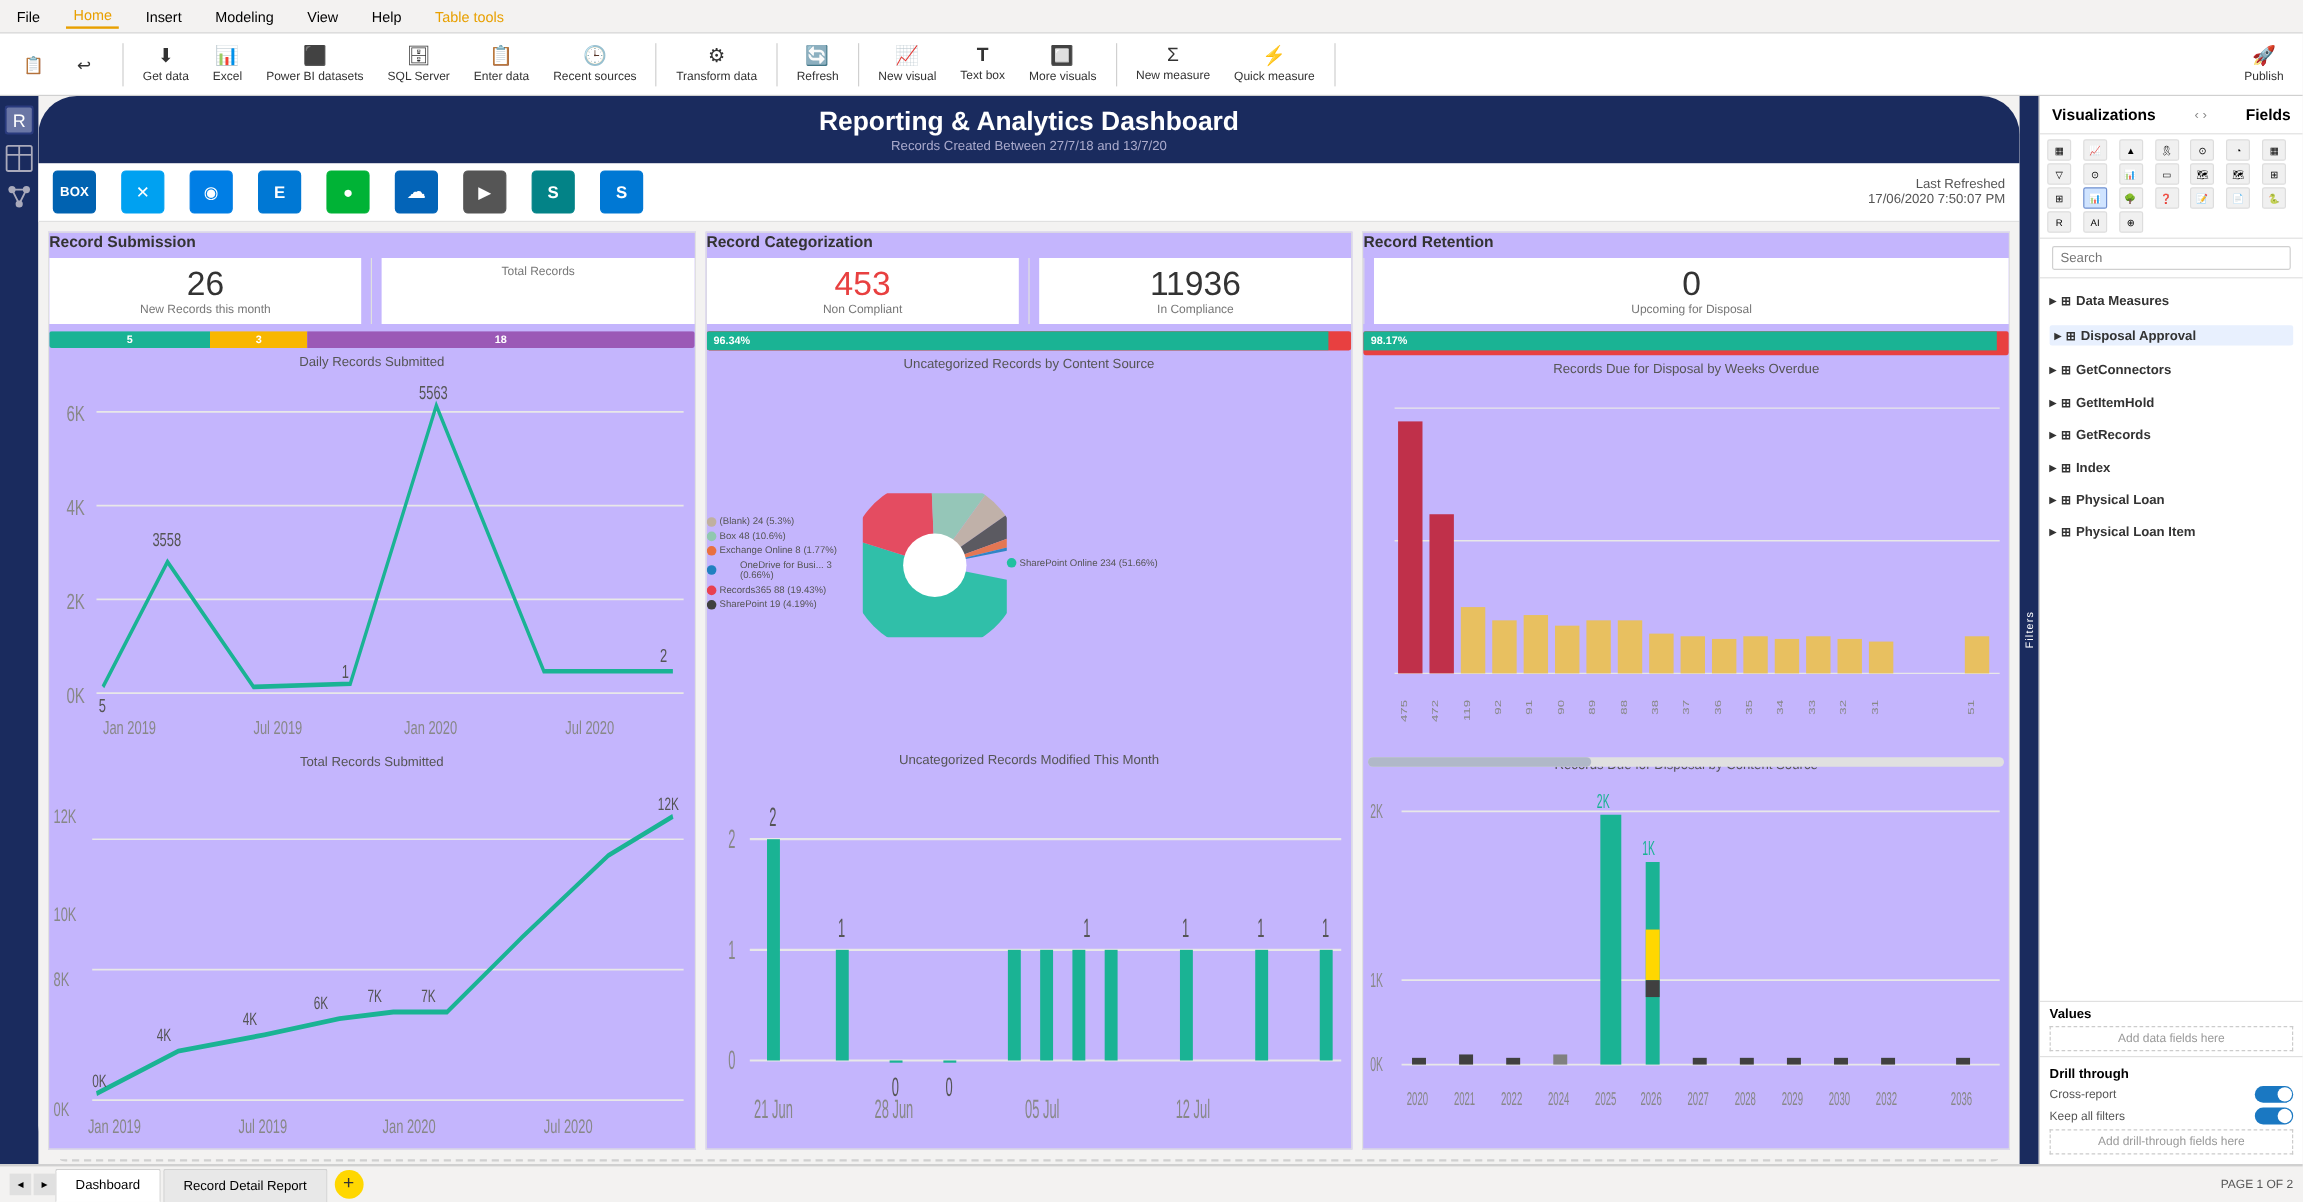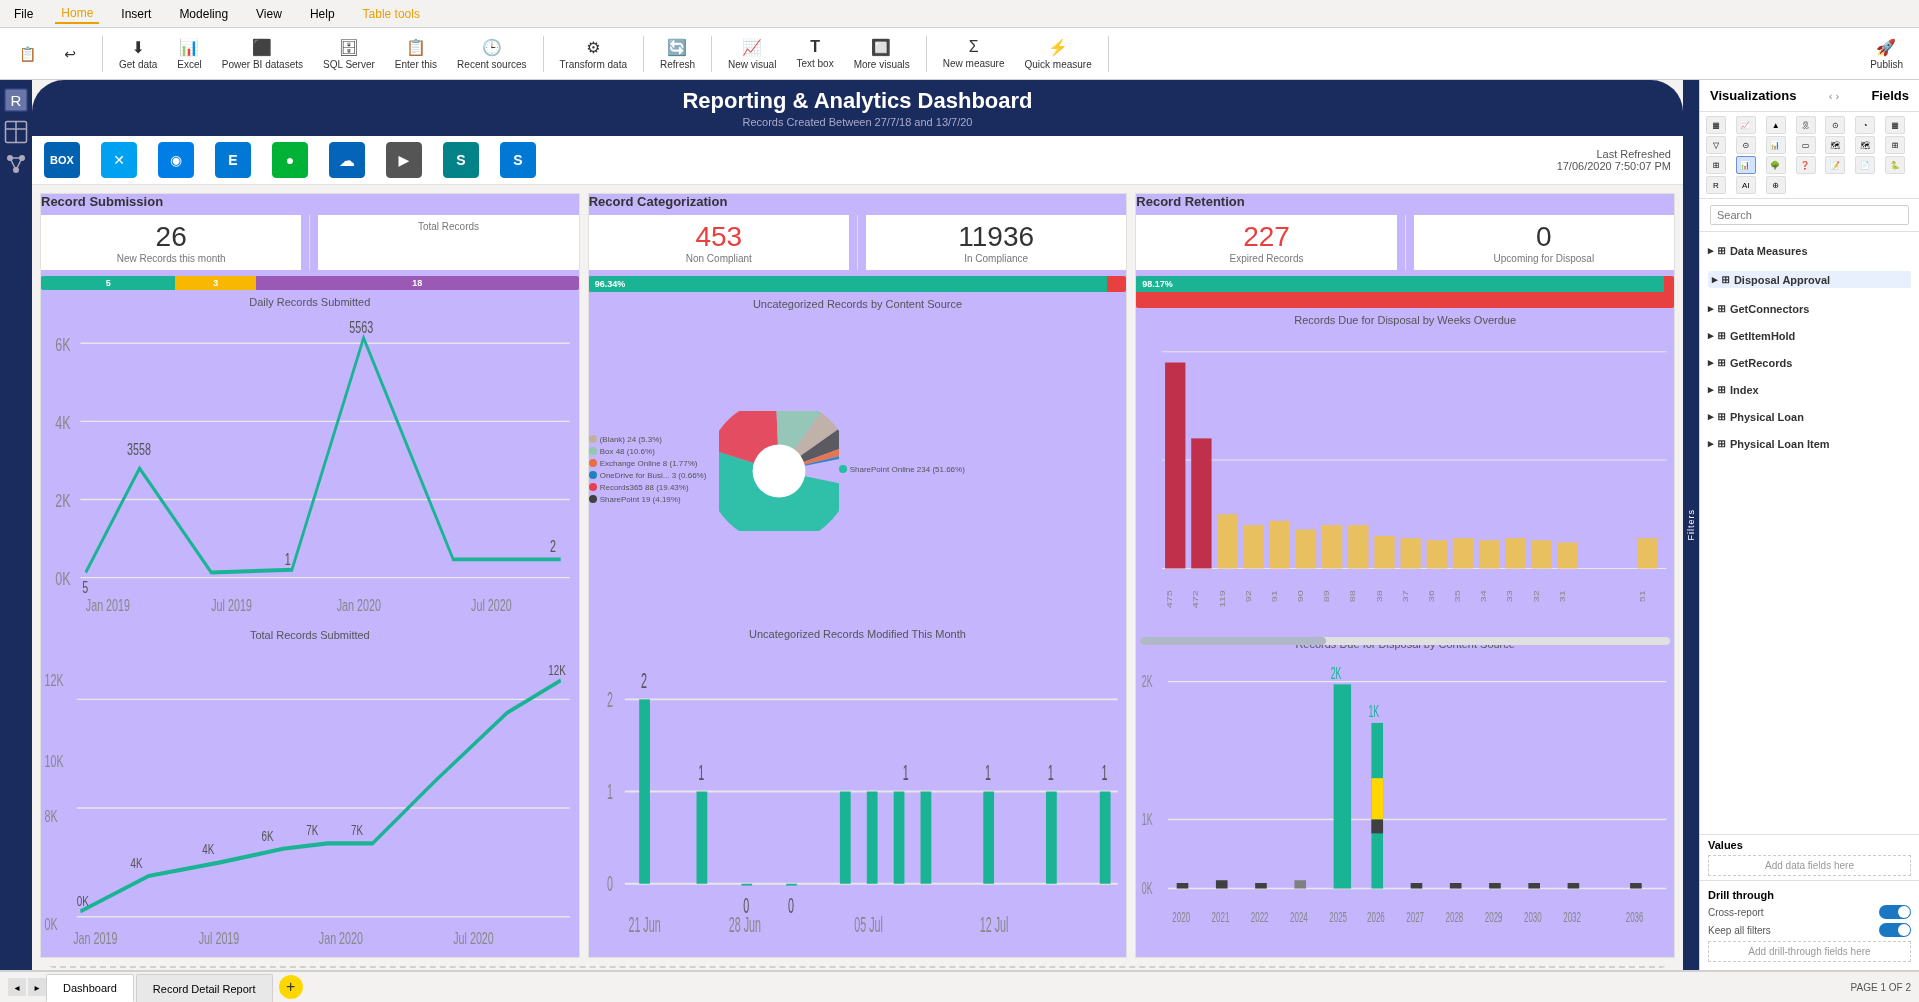--- a/index.html
+++ b/index.html
@@ -127,21 +127,21 @@
   <button class="ribbon-btn">
     <span class="icon" style="color:#f2c811;">⬛</span>
     <span class="label">Power BI datasets</span>
   </button>
   <button class="ribbon-btn">
     <span class="icon">🗄</span>
     <span class="label">SQL Server</span>
   </button>
   <button class="ribbon-btn">
     <span class="icon">📋</span>
-    <span class="label">Enter this</span>
+    <span class="label">Enter data</span>
   </button>
   <button class="ribbon-btn">
     <span class="icon">🕒</span>
     <span class="label">Recent sources</span>
   </button>
   <div class="ribbon-separator"></div>
   <button class="ribbon-btn">
     <span class="icon">⚙</span>
     <span class="label">Transform data</span>
   </button>
@@ -362,21 +362,21 @@
                 <span>(Blank) 24 (5.3%)</span>
               </div>
               <div style="display:flex;align-items:center;gap:3px;margin-bottom:3px;">
                 <div style="width:8px;height:8px;background:#90c8b0;border-radius:50%;flex-shrink:0;"></div>
                 <span>Box 48 (10.6%)</span>
               </div>
               <div style="display:flex;align-items:center;gap:3px;margin-bottom:3px;">
                 <div style="width:8px;height:8px;background:#e87040;border-radius:50%;flex-shrink:0;"></div>
                 <span>Exchange Online 8 (1.77%)</span>
               </div>
-              <div style="display:flex;align-items:center;gap:3px;margin-bottom:3px;">
+              <div style="display:flex;align-items:center;gap:20px;margin-bottom:3px;">
                 <div style="width:8px;height:8px;background:#2080c0;border-radius:50%;flex-shrink:0;"></div>
                 <span>OneDrive for Busi... 3 (0.66%)</span>
               </div>
               <div style="display:flex;align-items:center;gap:3px;margin-bottom:3px;">
                 <div style="width:8px;height:8px;background:#e84050;border-radius:50%;flex-shrink:0;"></div>
                 <span>Records365 88 (19.43%)</span>
               </div>
               <div style="display:flex;align-items:center;gap:3px;margin-bottom:3px;">
                 <div style="width:8px;height:8px;background:#404040;border-radius:50%;flex-shrink:0;"></div>
                 <span>SharePoint 19 (4.19%)</span>
@@ -448,32 +448,28 @@
               <text x="148" y="78" font-size="6" fill="#888">05 Jul</text>
               <text x="218" y="78" font-size="6" fill="#888">12 Jul</text>
             </svg>
           </div>
         </div>
       </div>
 
       <div class="dash-section">
         <div class="section-title">Record Retention</div>
         <div class="kpi-row">
-          <div class="kpi-box">
-            <div class="kpi-number red">227</div>
-            <div class="kpi-label">Expired Records</div>
-          </div>
           <div style="width:1px;background:#e0e0e0;"></div>
           <div class="kpi-box">
             <div class="kpi-number">0</div>
             <div class="kpi-label">Upcoming for Disposal</div>
           </div>
         </div>
 
-        <div style="height:32px;background:#e84040;margin-bottom:6px;border-radius:2px;overflow:hidden;">
+        <div style="height:20px;background:#e84040;margin-bottom:6px;border-radius:2px;overflow:hidden;">
           <div style="height:16px;width:98.17%;background:#1ab394;display:flex;align-items:center;padding-left:6px;">
             <span style="color:white;font-size:9px;font-weight:600;">98.17%</span>
           </div>
         </div>
 
         <div style="flex:1;display:flex;flex-direction:column;min-height:0;">
           <div class="chart-title">Records Due for Disposal by Weeks Overdue</div>
           <div style="flex:1;min-height:130px;position:relative;">
             <svg viewBox="0 0 370 140" preserveAspectRatio="none">
 

